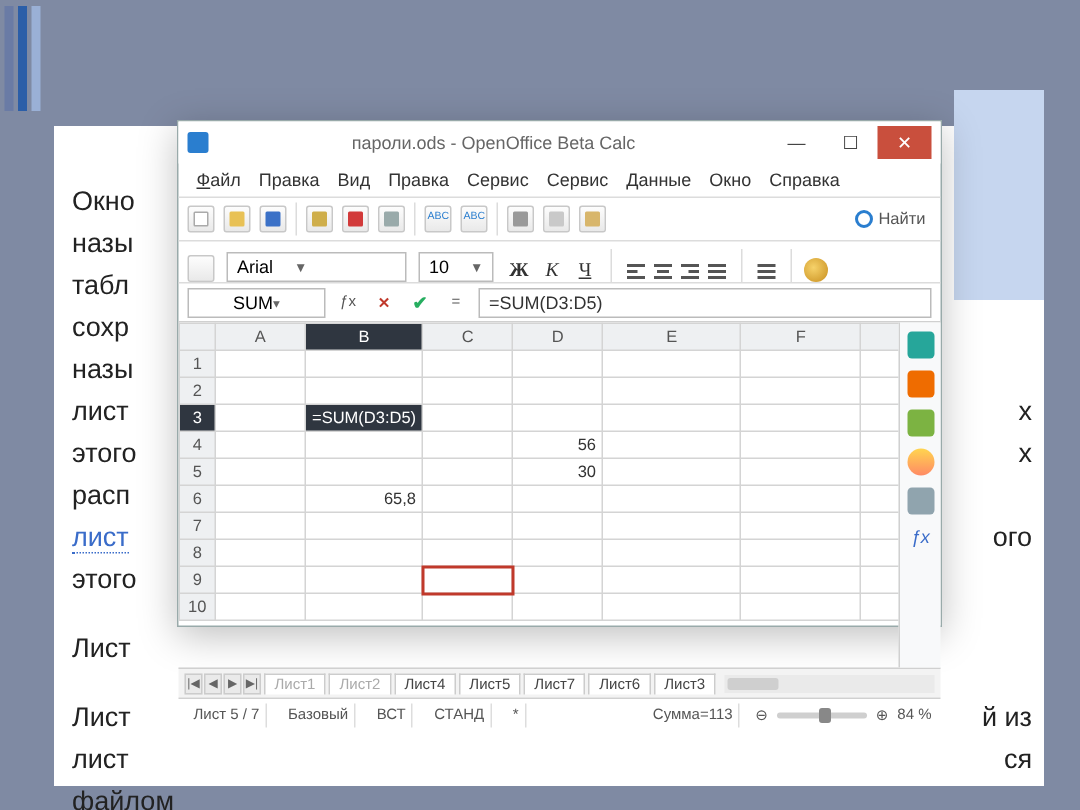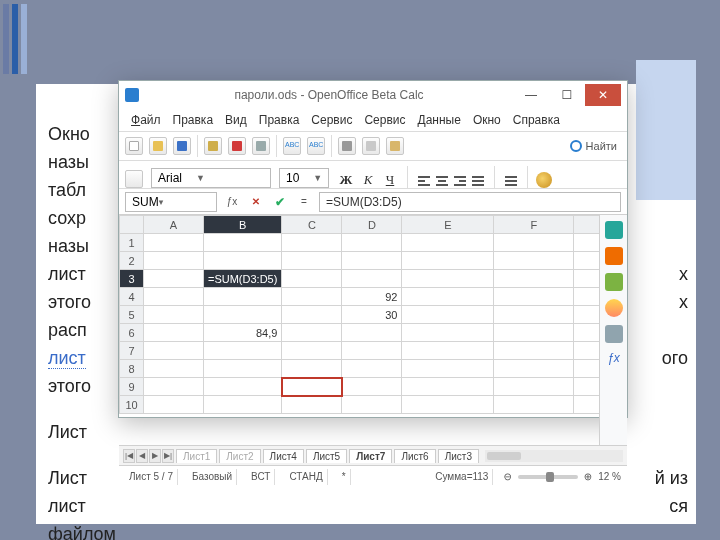--- a/index.html
+++ b/index.html
@@ -44,21 +44,21 @@
   .font-sel,.size-sel{border:1px solid #bbb;background:#fff;height:20px;display:flex;align-items:center;padding:0 6px;gap:14px}
   .font-sel{width:120px}.size-sel{width:50px}
   .drop{color:#666;font-size:9px}
   .fmt{display:flex;gap:4px;align-items:center}
   .fmt span{width:18px;text-align:center;font-size:13px;color:#333;font-family:"Times New Roman",serif}
   .al{display:flex;gap:2px}
   .al span{width:16px;height:14px;display:flex;flex-direction:column;justify-content:space-between;padding:2px}
   .al span i{display:block;height:2px;background:#555}
   .coins{width:16px;height:16px;background:radial-gradient(circle at 40% 40%,#f6d26a,#c88e1e);border-radius:50%}
   .fxrow{height:26px;display:flex;align-items:center;padding:0 6px;gap:6px;border-bottom:1px solid #d0d0d0;font-size:12px}
-  .namebox{width:92px;height:20px;border:1px solid #bbb;display:flex;align-items:center;padding:0 6px;justify-content:flex-start;background:#fff}
+  .namebox{width:92px;height:20px;border:1px solid #bbb;display:flex;align-items:center;padding:0 6px;justify-content:center;background:#fff}
   .fxbtn{width:18px;height:18px;display:flex;align-items:center;justify-content:center;font-size:10px;color:#555}
   .fx-cancel{color:#c0392b;font-weight:bold}
   .fx-accept{color:#27ae60;font-weight:bold;font-size:12px}
   .fxinput{flex:1;height:20px;border:1px solid #bbb;display:flex;align-items:center;padding:0 6px;background:#fff;color:#333}
   .gridwrap{display:flex;height:230px}
   .grid{flex:1;overflow:hidden;position:relative}
   table{border-collapse:collapse;font-size:11px;color:#333;width:100%}
   th,td{border:1px solid #d4d4d4;height:18px;padding:0 4px;text-align:left;min-width:60px}
   th{background:#eef0f2;font-weight:normal;text-align:center;color:#555}
   th.rowh{width:24px;min-width:24px;text-align:center}
@@ -68,21 +68,21 @@
   .redcell{outline:2px solid #c0392b;outline-offset:-1px}
   .sidecol{width:28px;border-left:1px solid #d0d0d0;display:flex;flex-direction:column;align-items:center;gap:8px;padding-top:6px;background:#f8f9fa}
   .side-ico{width:18px;height:18px;border-radius:3px}
   .s1{background:#26a69a}.s2{background:#ef6c00}.s3{background:#7cb342}
   .s4{background:linear-gradient(#ffd54f,#ff8a65);border-radius:50%}
   .s5{background:#90a4ae}.s6{font-style:italic;color:#3a6cc9;font-size:12px;text-align:center}
   .tabs{height:20px;display:flex;align-items:center;border-top:1px solid #d0d0d0;font-size:10px;background:#f3f3f3;padding:0 4px;gap:2px}
   .tabnav{display:flex;gap:1px}
   .tabnav span{width:12px;height:14px;display:flex;align-items:center;justify-content:center;background:#eaeaea;border:1px solid #ccc;color:#666;font-size:8px}
   .sheet-tab{padding:1px 6px;background:#fff;border:1px solid #ccc;border-bottom:none;color:#444}
-  .sheet-tab.on{background:#fff;font-weight:bold}
+  .sheet-tab.on{background:#fff;font-weight:normal}
   .sheet-tab.dim{color:#aaa}
   .hscroll{flex:1;height:12px;background:#eaeaea;margin-left:4px;position:relative}
   .hscroll::after{content:"";position:absolute;left:2px;top:2px;width:34px;height:8px;background:#cfcfcf;border-radius:2px}
   .status{height:22px;display:flex;align-items:center;font-size:10px;color:#555;padding:0 6px;gap:10px;border-top:1px solid #d0d0d0}
   .status .cell{padding:0 4px;border-right:1px solid #ddd;height:16px;display:flex;align-items:center}
   .status .spacer{flex:1}
   .zoom{display:flex;align-items:center;gap:6px}
   .slider{width:60px;height:4px;background:#cfcfcf;position:relative;border-radius:2px}
   .slider::after{content:"";position:absolute;left:28px;top:-3px;width:8px;height:10px;background:#888;border-radius:2px}
 </style>
@@ -266,39 +266,39 @@
                 <td></td>
                 <td></td>
                 <td></td>
                 <td></td>
               </tr>
           <tr>
                 <th class="rowh">4</th>
                 <td></td>
                 <td></td>
                 <td></td>
-                <td style="text-align:right">92</td>
+                <td style="text-align:right">56</td>
                 <td></td>
                 <td></td>
                 <td></td>
               </tr>
           <tr>
                 <th class="rowh">5</th>
                 <td></td>
                 <td></td>
                 <td></td>
                 <td style="text-align:right">30</td>
                 <td></td>
                 <td></td>
                 <td></td>
               </tr>
           <tr>
                 <th class="rowh">6</th>
                 <td></td>
-                <td style="text-align:right">84,9</td>
+                <td style="text-align:right">65,8</td>
                 <td></td>
                 <td></td>
                 <td></td>
                 <td></td>
                 <td></td>
               </tr>
           <tr>
                 <th class="rowh">7</th>
                 <td></td>
                 <td></td>
@@ -373,17 +373,17 @@
       <div class="cell">Базовый</div>
       <div class="cell">ВСТ</div>
       <div class="cell">СТАНД</div>
       <div class="cell">*</div>
       <div class="spacer"></div>
       <div class="cell">Сумма=113</div>
       <div class="zoom">
         <span>⊖</span>
         <div class="slider"></div>
         <span>⊕</span>
-        <span>12 %</span>
+        <span>84 %</span>
       </div>
     </div>
   </div>
 </div>
 
 </body></html>

